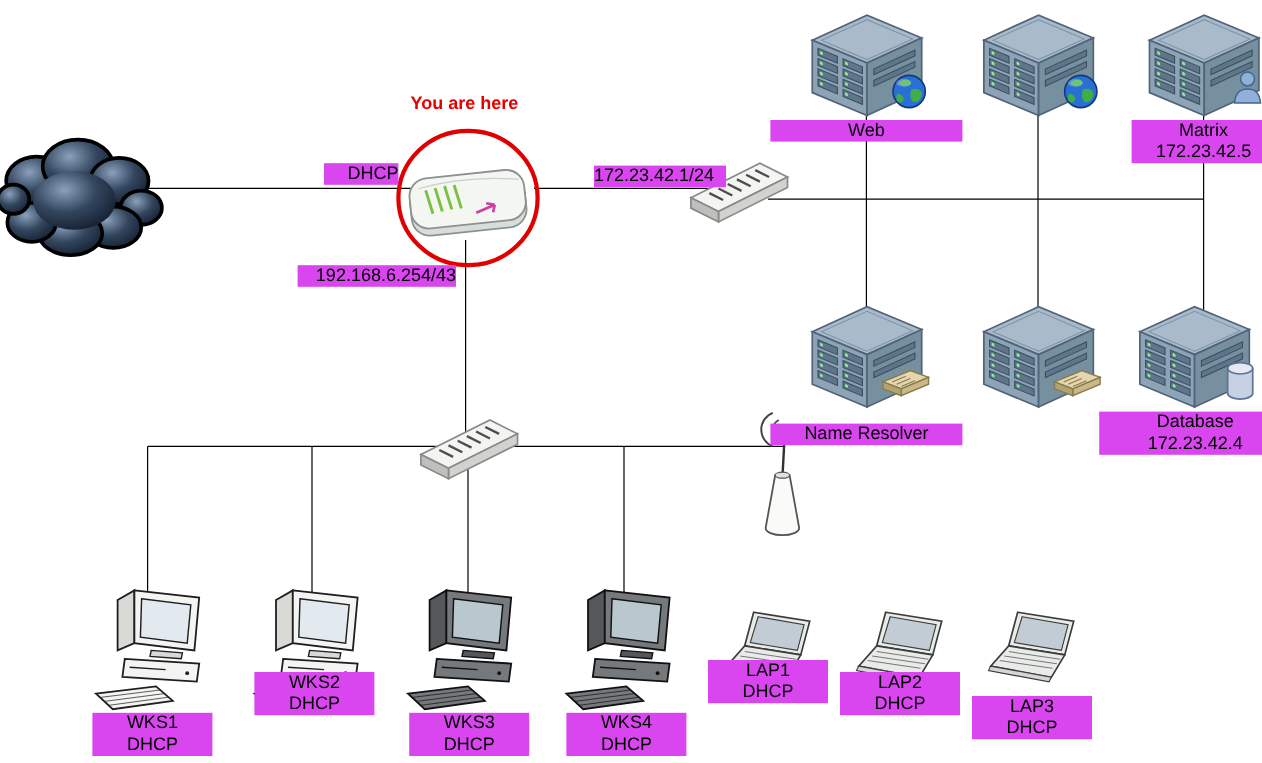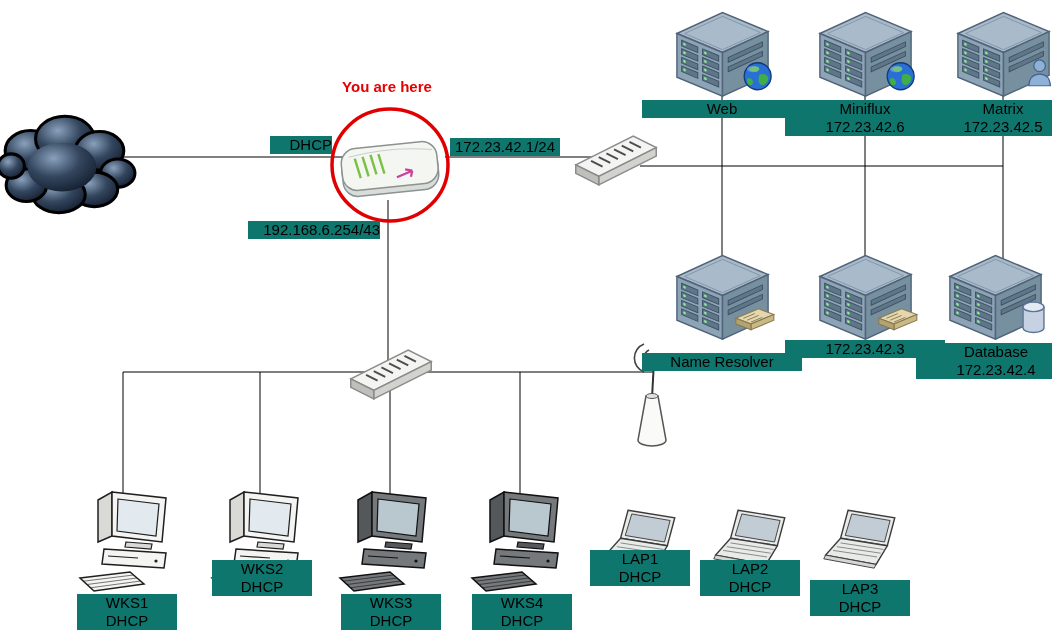--- a/index.html
+++ b/index.html
@@ -8,23 +8,23 @@
     width:1052px; height:636px;
     font-family:"Liberation Sans", sans-serif;
     position:relative; overflow:hidden; color:#000;
   }
   .canvas { position:absolute; left:0; top:0; width:976px; height:636px;border-radius:15px; }
   .wires  { position:absolute; left:0; top:0; }
   .node   { position:absolute; }
   .node svg { width:100%; height:100%; display:block; overflow:visible; }
   .lbl {
     position:absolute; text-align:center;
-    font-size:15px; line-height:18px; background:#0f766e;
+    font-size:15px; line-height:18px; background:#d946ef;
   }
-  .lbl.left  { text-align:center; }
+  .lbl.left  { text-align:left;margin-left:45px; }
   .lbl.right { text-align:right; }
   .marker-text { color:#e60000; font-weight:bold; background:transparent; }
   .wks-light { --body:#f4f4f2; --shade:#d9d9d5; --screen:#e2eaf0; --edge:#1f1f1f; }
   .wks-dark  { --body:#75797c; --shade:#54585b; --screen:#b9c7cf; --edge:#111111; }
 </style>
 </head>
 <body>
 
 <svg width="0" height="0" style="position:absolute" aria-hidden="true">
   <defs>
@@ -293,33 +293,28 @@
   </div>
 
   <div class="lbl marker-text" style="left:317px;top:78px;width:140px">You are here</div>
   <div class="lbl right" style="left:270px;top:136px;width:62px">DHCP</div>
   <div class="lbl left" style="left:450px;top:138px;width:110px">172.23.42.1/24</div>
   <div class="lbl right" style="left:248px;top:221px;width:132px">192.168.6.254/43</div>
 
   <div class="lbl" style="left:642px;top:100px;width:160px">
     <div>Web</div>
   </div>
-  <div class="lbl" style="left:785px;top:100px;width:160px">
-    <div>Miniflux</div>
-    <div>172.23.42.6</div>
-  </div>
   <div class="lbl" style="left:943px;top:100px;width:120px">
     <div>Matrix</div>
     <div>172.23.42.5</div>
   </div>
   <div class="lbl" style="left:642px;top:353px;width:160px">
     <div>Name Resolver</div>
   </div>
   <div class="lbl" style="left:785px;top:340px;width:160px">
-    <div>172.23.42.3</div>
   </div>
   <div class="lbl" style="left:916px;top:343px;width:160px">
     <div>Database</div>
     <div>172.23.42.4</div>
   </div>
 
   <div class="lbl" style="left:77px;top:594px;width:100px">
     <div>WKS1</div>
     <div>DHCP</div>
   </div>

